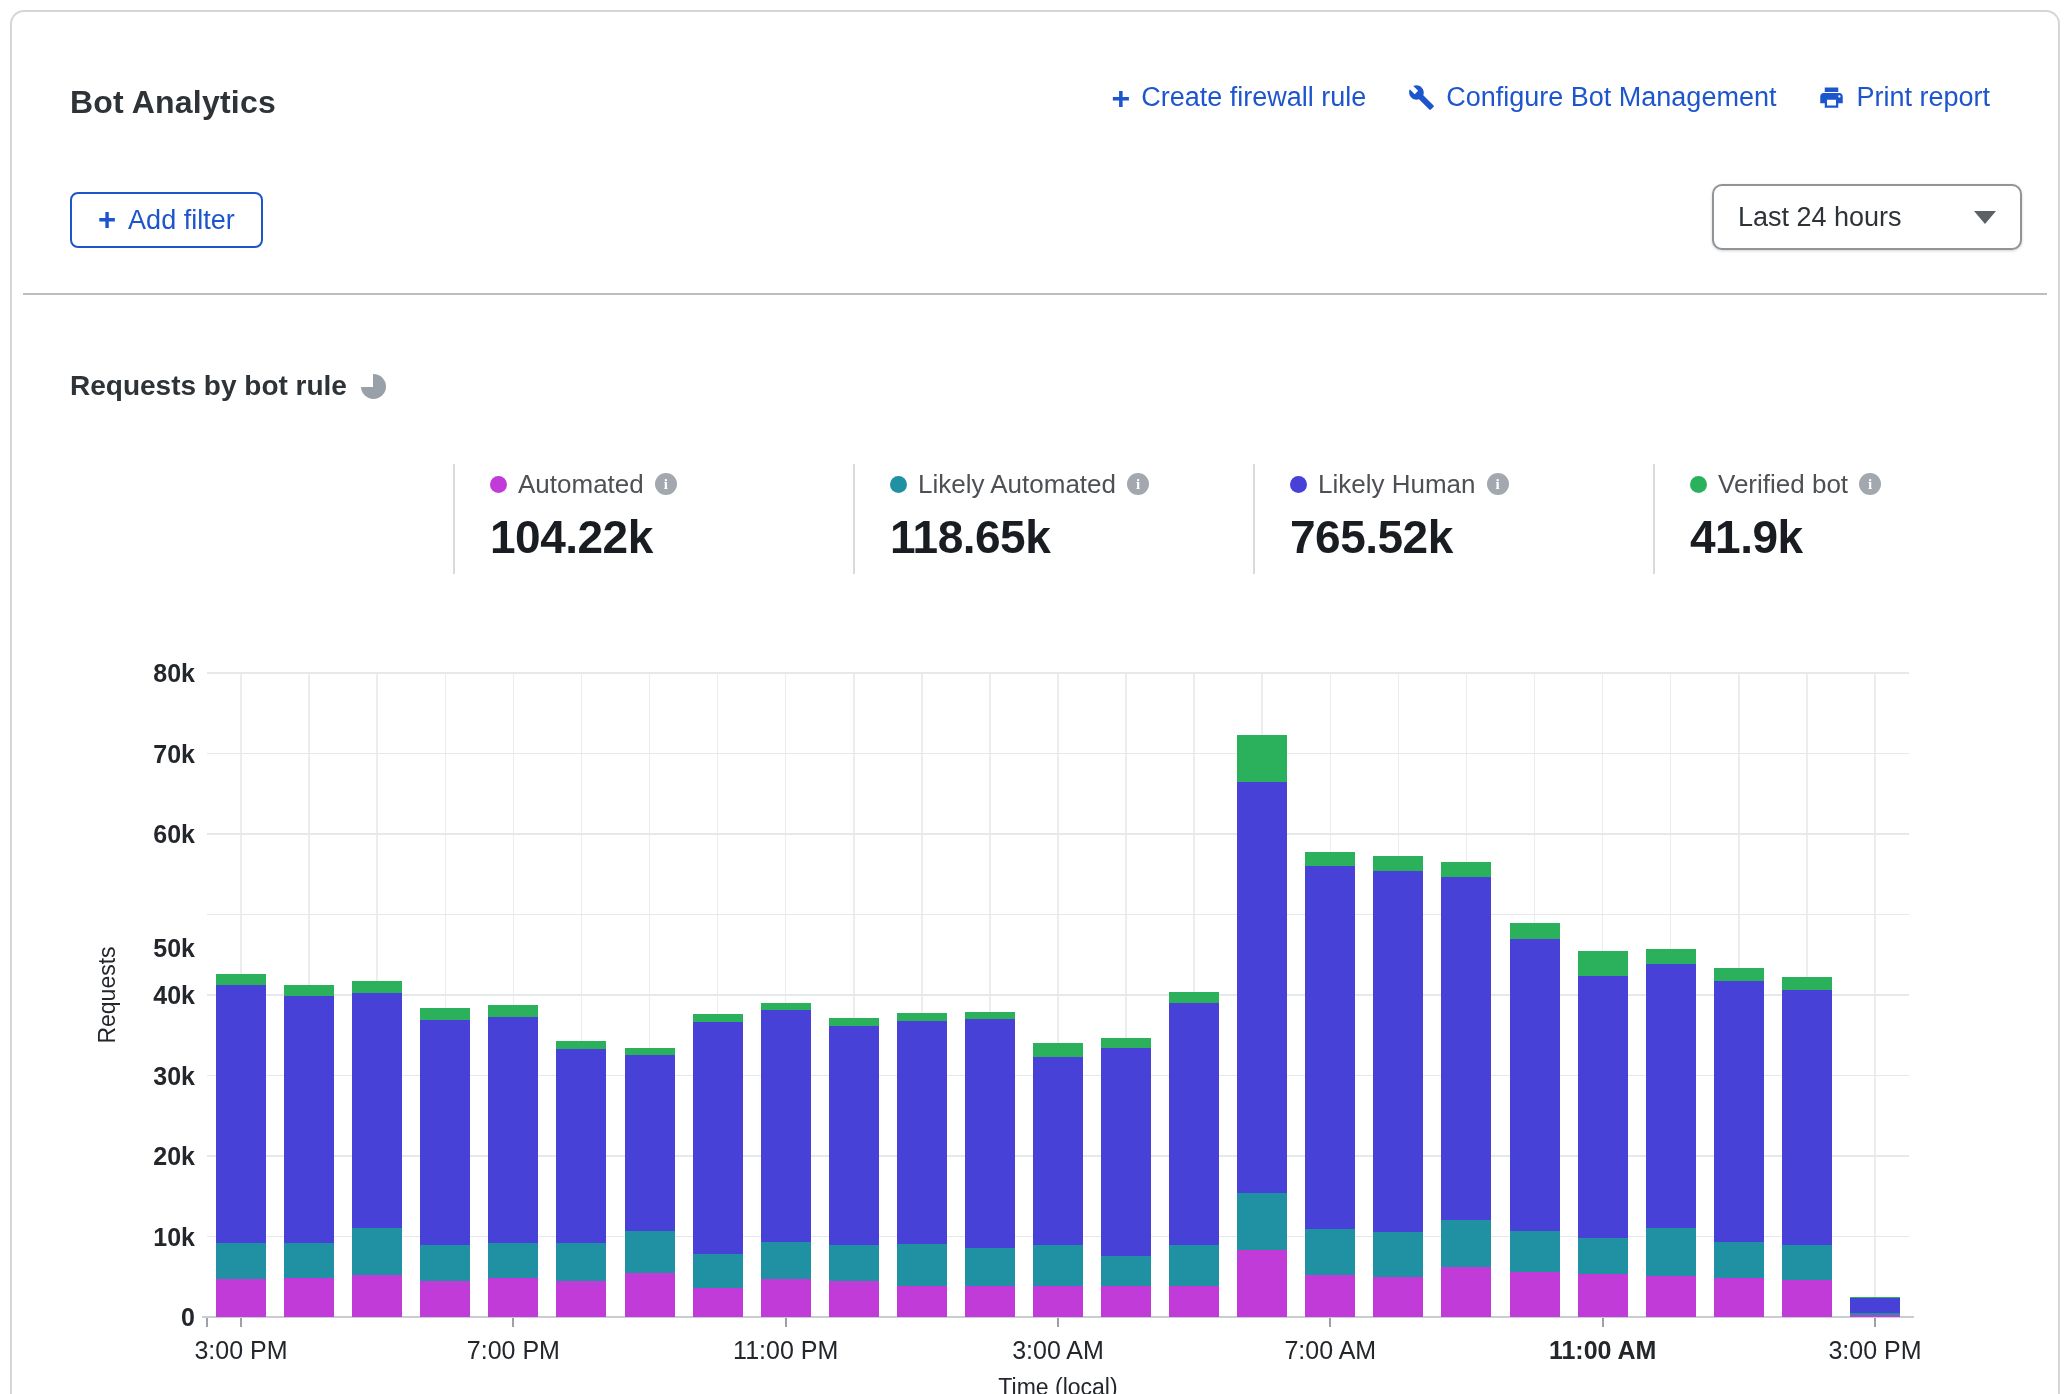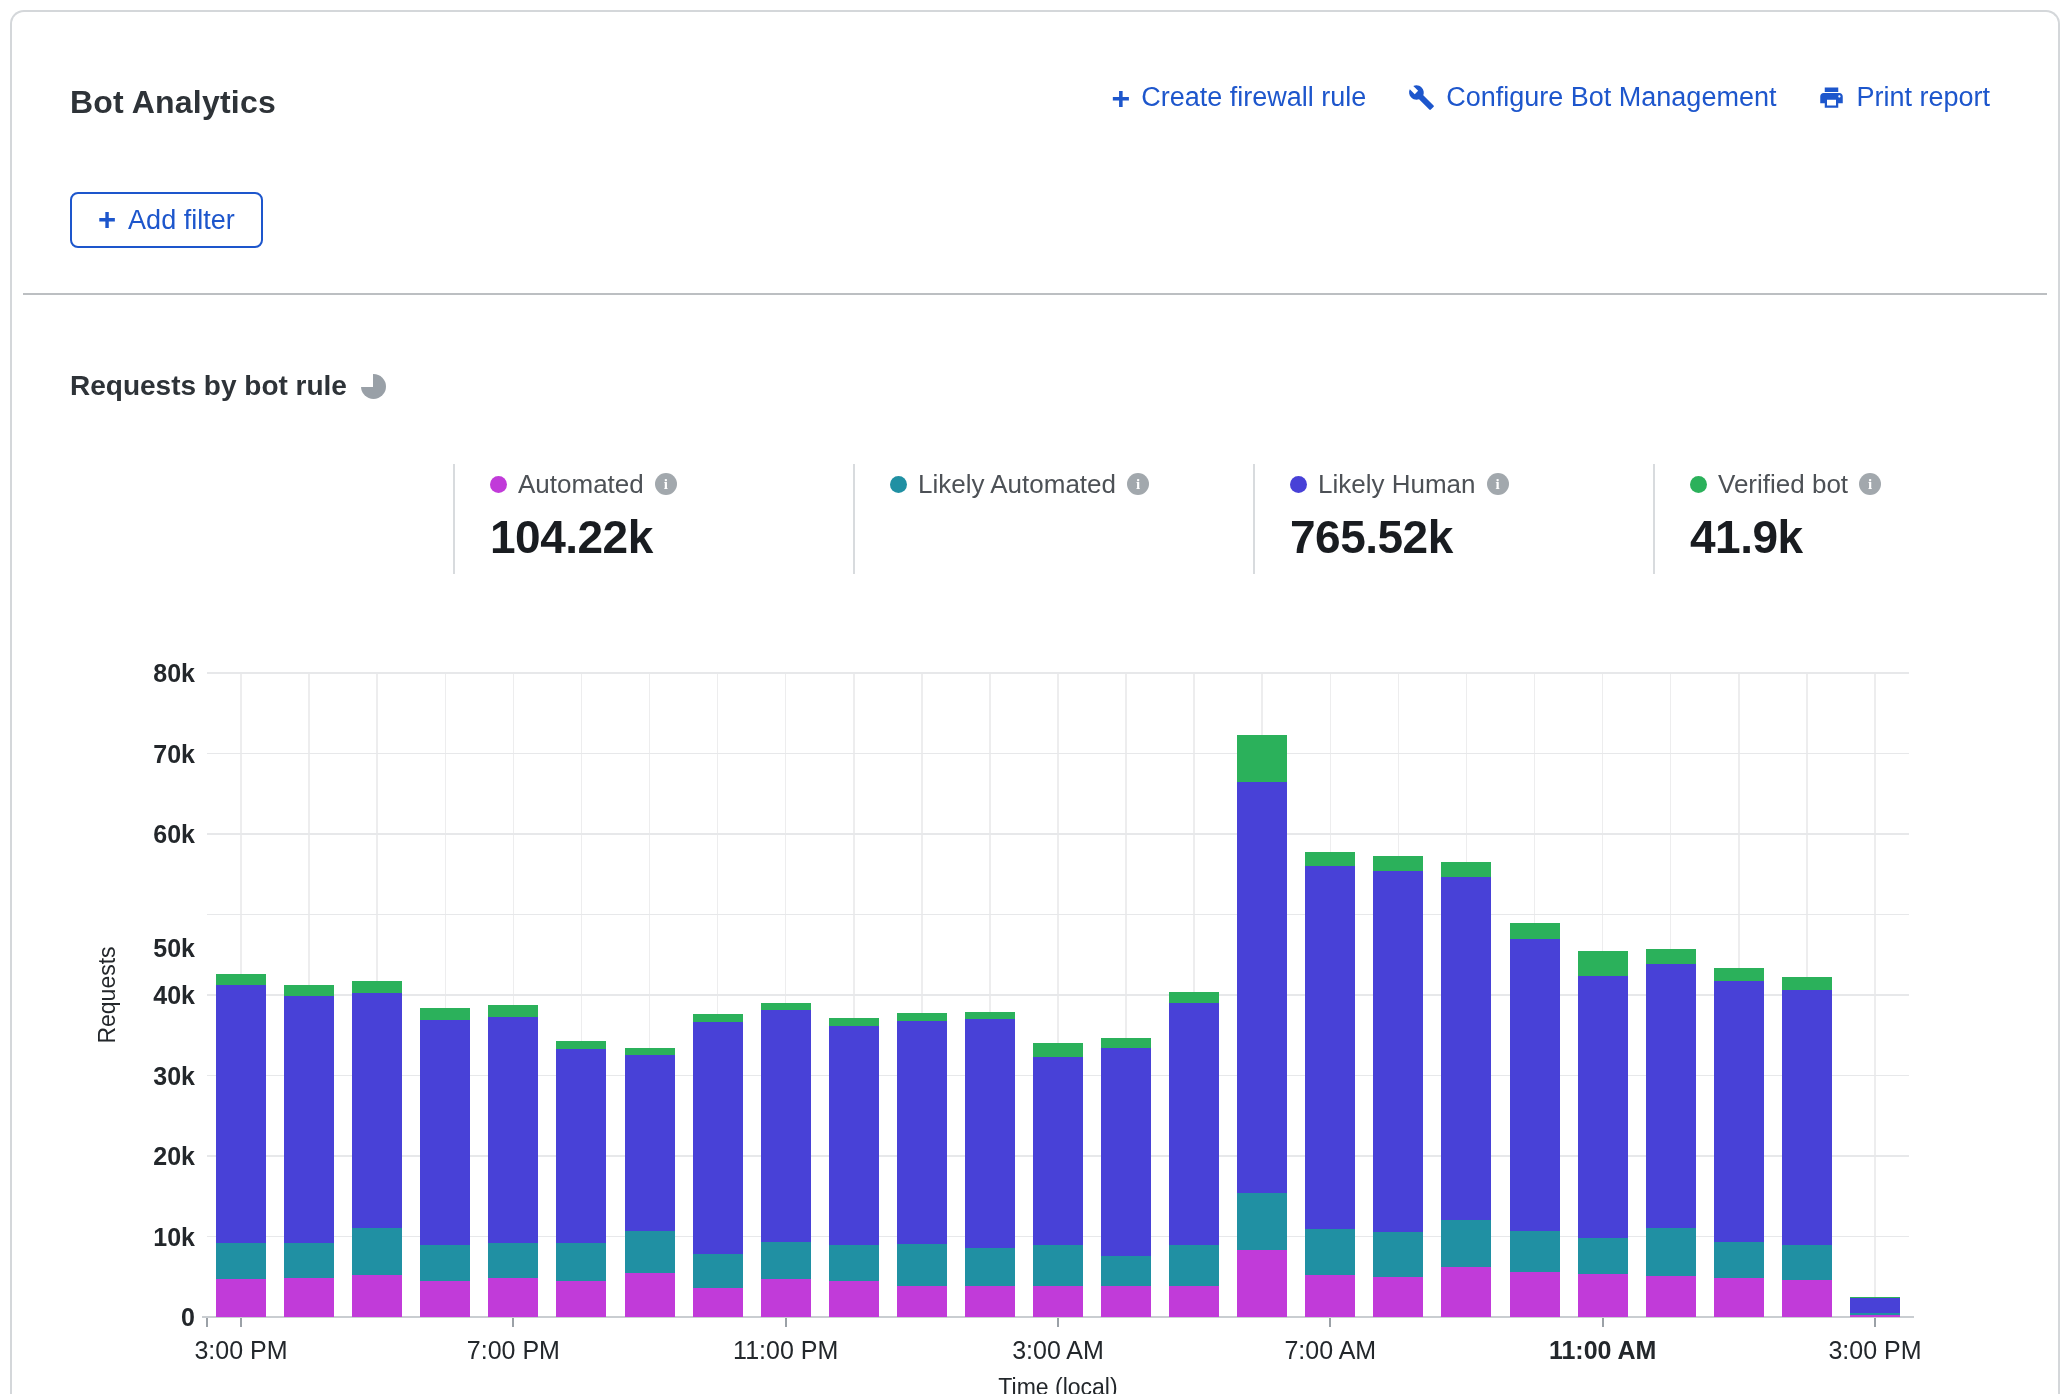--- a/index.html
+++ b/index.html
@@ -93,20 +93,24 @@
       </span>
       <span>Print report</span>
     </a>
   </div>
 
   <button class="add-filter-btn">
     <span class="plus-glyph">+</span>
     <span>Add filter</span>
   </button>
 
+  <div class="time-range">
+    <span>Last 24 hours</span>
+    <span class="caret"></span>
+  </div>
 
   <div class="header-divider"></div>
 
   <div class="section-title-row">
     <h2 class="section-title">Requests by bot rule</h2>
     <span class="pie-icon"></span>
   </div>
 
   <div class="stat-divider" style="left:441px"></div>
   <div class="stat" style="left:478px">
@@ -117,20 +121,21 @@
     </div>
     <div class="stat-value">104.22k</div>
   </div>
   <div class="stat-divider" style="left:841px"></div>
   <div class="stat" style="left:878px">
     <div class="stat-label-row">
       <span class="stat-dot" style="background: rgb(32, 144, 163);"></span>
       <span class="stat-label">Likely Automated</span>
       <span class="info-icon">i</span>
     </div>
+    <div class="stat-value">118.65k</div>
   </div>
   <div class="stat-divider" style="left:1241px"></div>
   <div class="stat" style="left:1278px">
     <div class="stat-label-row">
       <span class="stat-dot" style="background: rgb(72, 65, 215);"></span>
       <span class="stat-label">Likely Human</span>
       <span class="info-icon">i</span>
     </div>
     <div class="stat-value">765.52k</div>
   </div>

